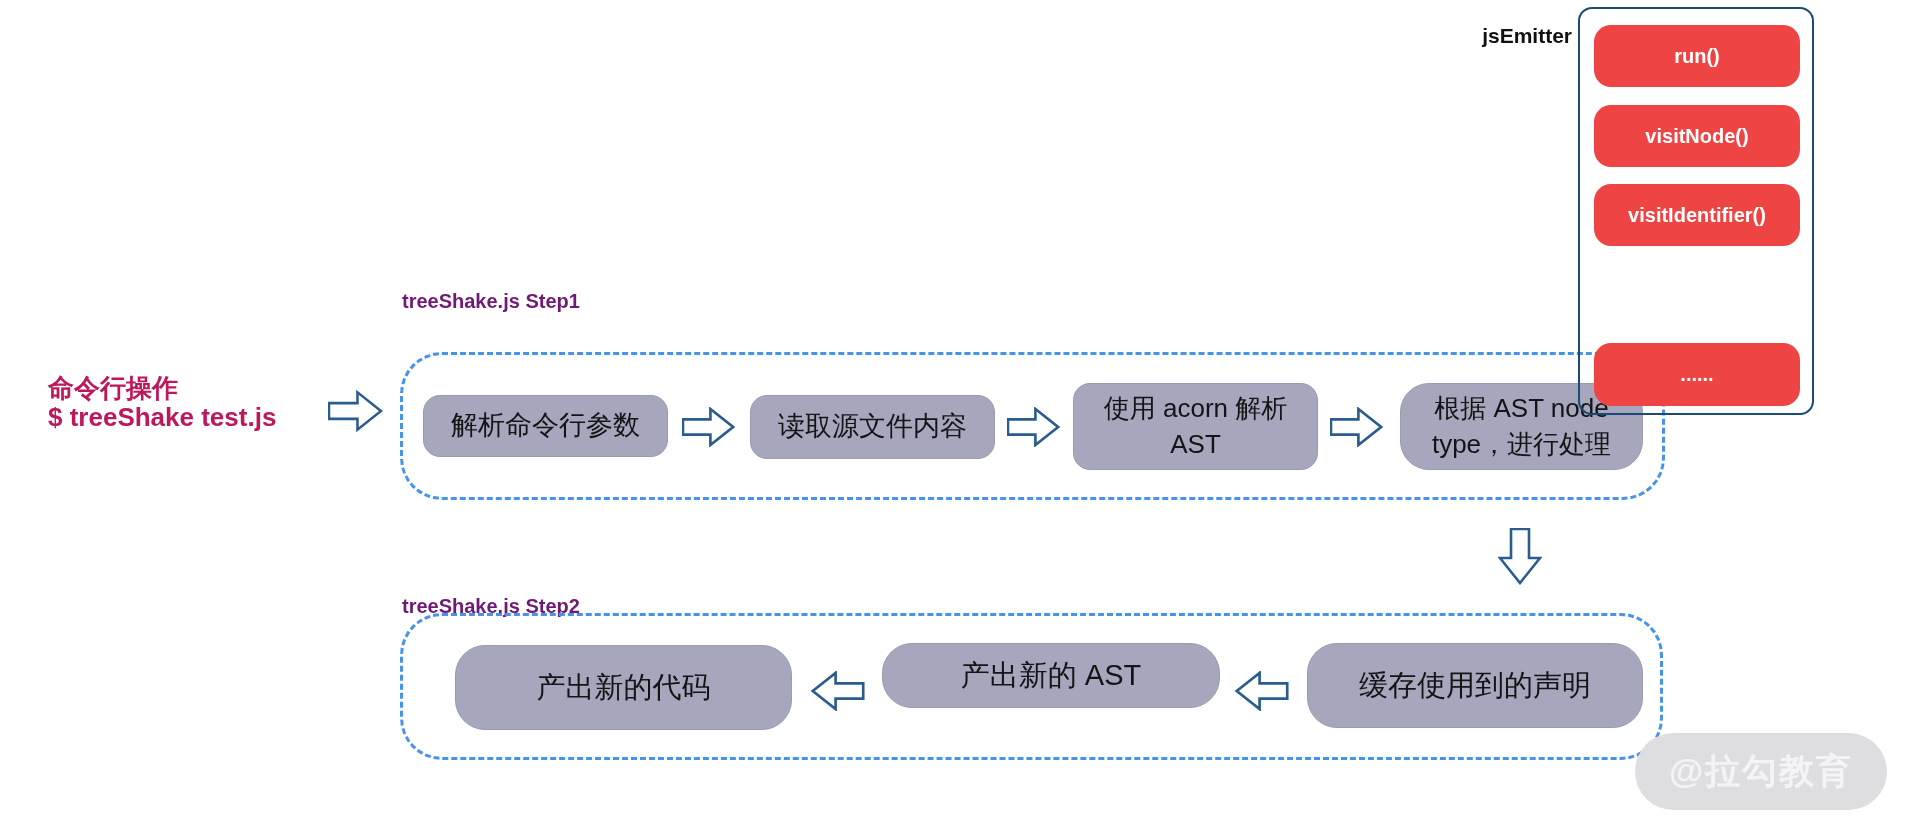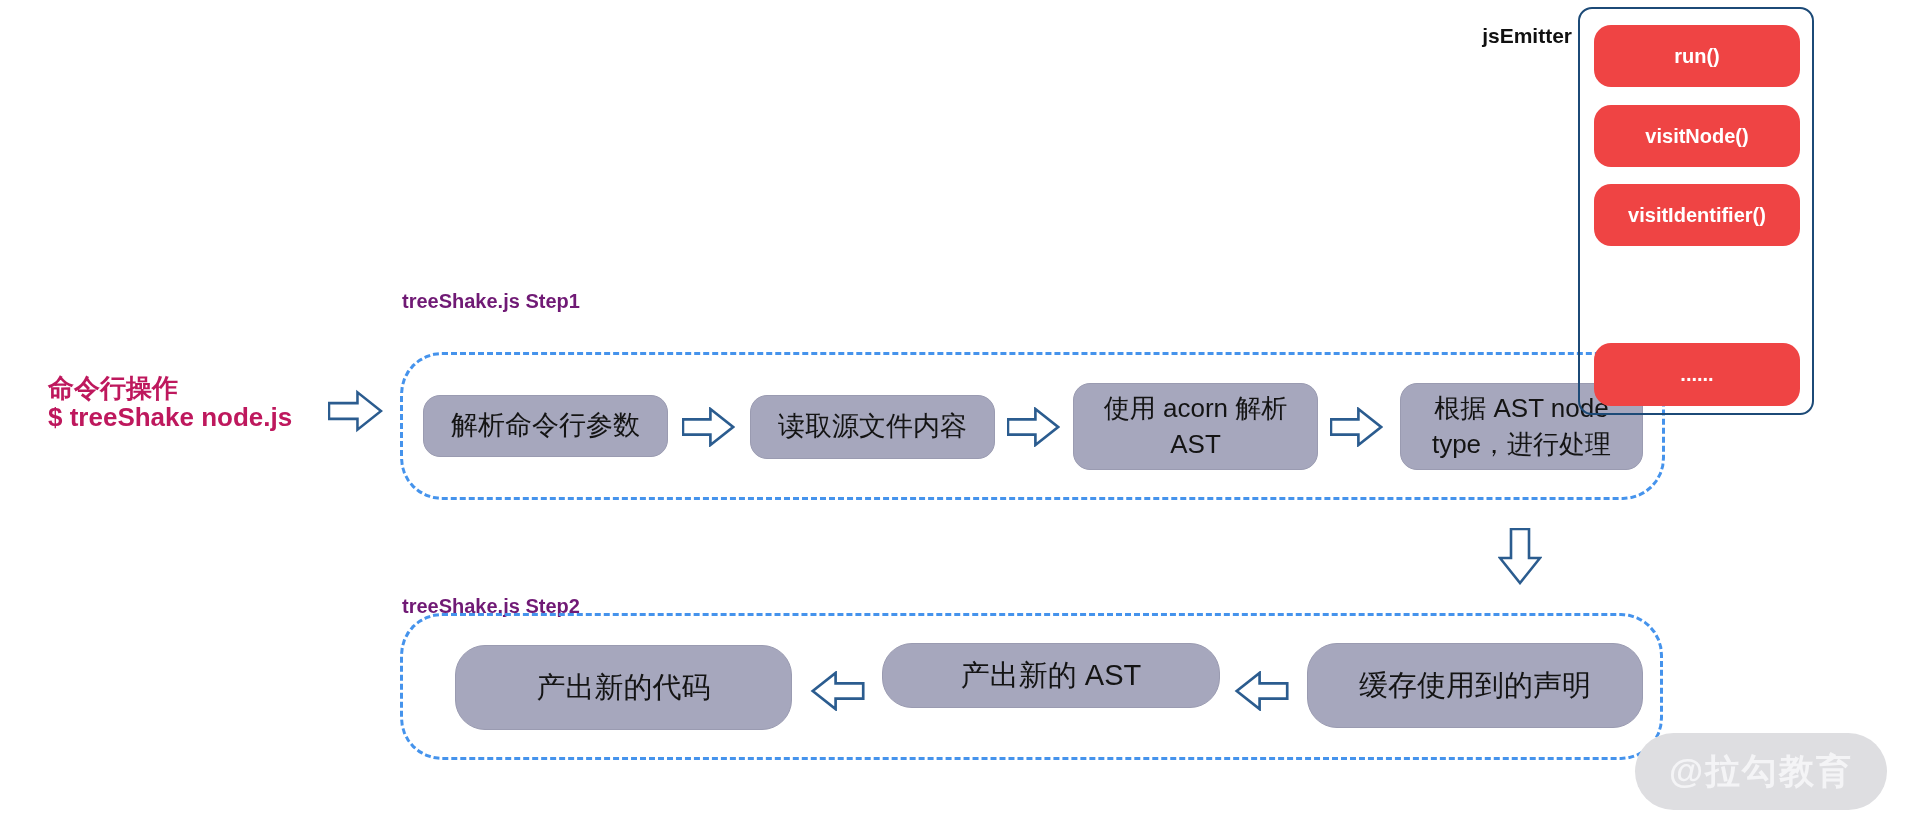--- a/index.html
+++ b/index.html
@@ -38,21 +38,21 @@
   
   .node{
     position:absolute;background:#a6a7bd;border:1px solid #9a9bb1;border-radius:17px;
     color:#141414;display:flex;align-items:center;justify-content:center;text-align:center;
     z-index:5;box-sizing:border-box;line-height:1.38;padding:2px 10px;
   }
   .s1{font-size:27px;}
   .s1a{left:423px;top:395px;width:245px;height:62px;}
   .s1b{left:750px;top:395px;width:245px;height:64px;}
   .s1c{left:1073px;top:383px;width:245px;height:87px;font-size:26px;}
-  .s1d{left:1400px;top:383px;width:243px;height:87px;font-size:26px;}
+  .s1d{left:1400px;top:383px;width:243px;height:87px;font-size:26px;border-radius:29px;}
   .s2{font-size:29px;border-radius:30px;}
   .s2a{left:455px;top:645px;width:337px;height:85px;}
   .s2b{left:882px;top:643px;width:338px;height:65px;}
   .s2c{left:1307px;top:643px;width:336px;height:85px;}
   
   .cmd{
     position:absolute;left:48px;top:374px;width:320px;text-align:left;
     font-size:26px;font-weight:bold;color:#be185d;line-height:29px;z-index:5;
   }
   
@@ -68,21 +68,21 @@
     color:#f4f4f6;font-size:35px;font-weight:bold;letter-spacing:2px;z-index:40;
   }
 </style>
 </head>
 <body>
 
 <div class="canvas">
 
   <div class="cmd">
     <div>命令行操作</div>
-    <div>$ treeShake node.js</div>
+    <div>$ treeShake test.js</div>
   </div>
   <svg class="arr a-cmd" width="55" height="50" viewBox="0 0 56 42">
     <polygon points="1,13 30,13 30,2 54,21 30,40 30,29 1,29" fill="#ffffff" stroke="#2b5c8f" stroke-width="2.6" stroke-linejoin="miter"></polygon>
   </svg>
 
   <div class="step-title t1">treeShake.js Step1</div>
   <div class="dash-rect r1"></div>
 
   <div class="node s1 s1a">解析命令行参数</div>
   <svg class="arr a-s1-1" width="53" height="40" viewBox="0 0 56 42">

